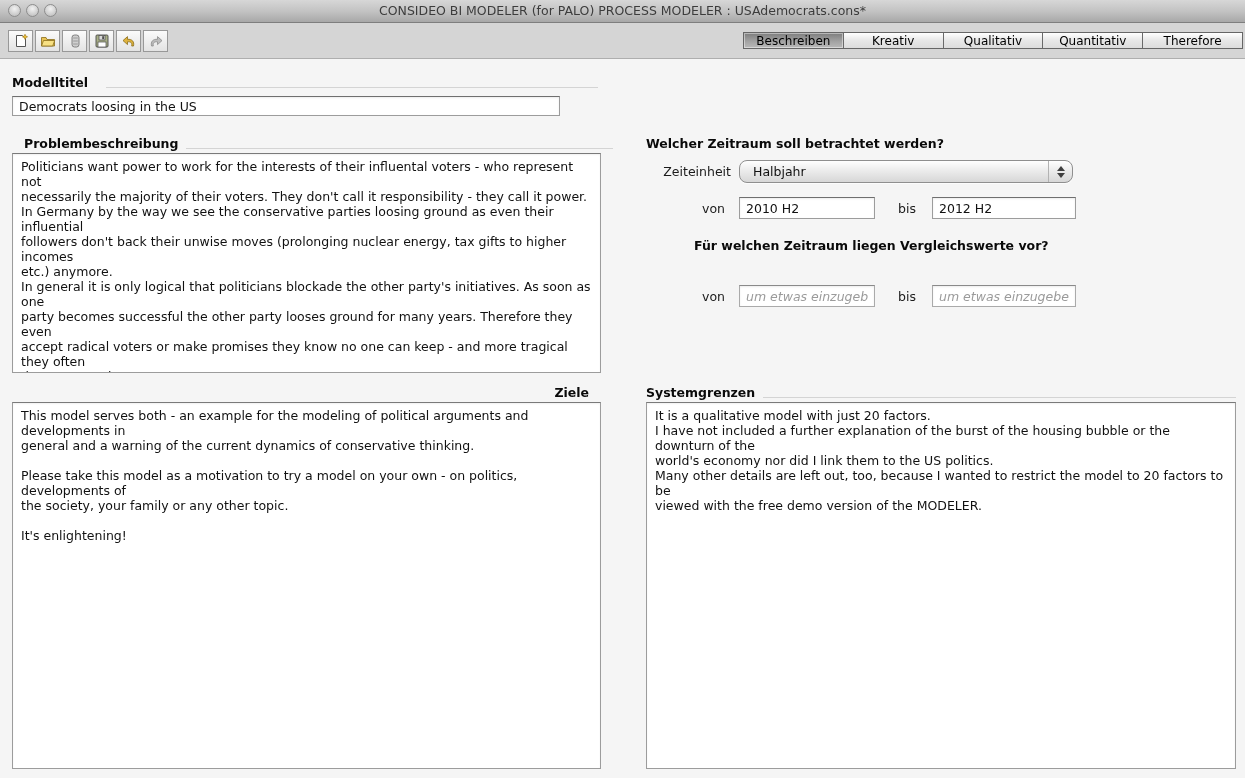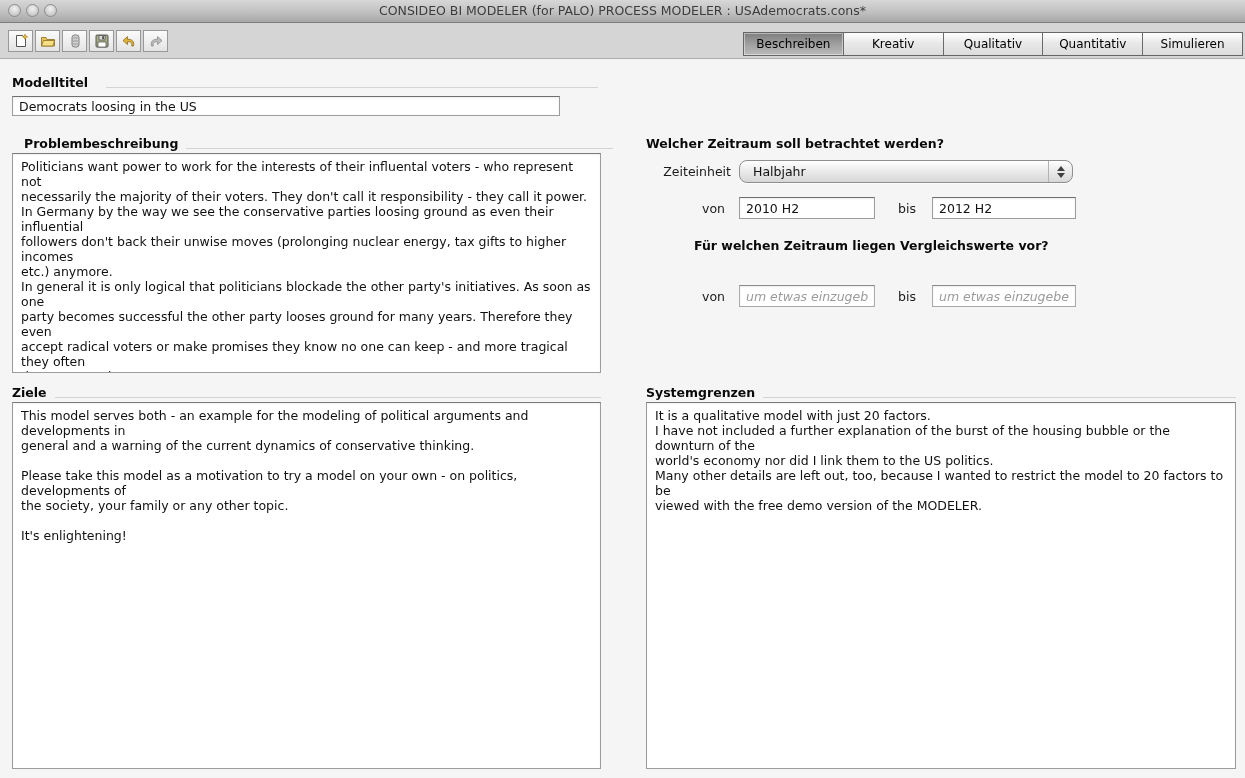--- a/index.html
+++ b/index.html
@@ -39,21 +39,21 @@
   .tool-btn{
     width:25px;height:22px;box-sizing:border-box;
     border:1px solid #989898;
     background:linear-gradient(180deg,#fbfbfb,#e3e3e3);
     display:flex;align-items:center;justify-content:center;
     padding:0;
   }
   .tool-btn svg{display:block;}
 
   .tabs{
-    position:absolute;right:2px;top:9px;width:500px;height:24px;
+    position:absolute;right:2px;top:9px;width:500px;height:17px;
     display:flex;
     border:1px solid #666;box-sizing:border-box;
     background:#e8e8e8;
   }
   .tab{
     flex:1;height:100%;box-sizing:border-box;
     display:flex;align-items:center;justify-content:center;
     font-size:12px;color:#000;cursor:default;
     background:linear-gradient(180deg,#ffffff 0%,#e9e9e9 45%,#dcdcdc 100%);
     border-left:1px solid #6a6a6a;
@@ -184,21 +184,21 @@
           </svg>
         </span>
       </button>
     </div>
 
     <div class="tabs">
       <div class="tab selected">Beschreiben</div>
       <div class="tab">Kreativ</div>
       <div class="tab">Qualitativ</div>
       <div class="tab">Quantitativ</div>
-      <div class="tab">Simulieren</div>
+      <div class="tab">Therefore</div>
     </div>
   </div>
 
   <div class="content">
 
     <div class="section-label" style="left:12px;top:17px;width:586px;gap:10px;">
       <span>Modelltitel</span>
       <span class="rule"></span>
     </div>
     <input class="text" style="left: 12px; top: 37px; width: 548px; height: 20px;" type="text" value="Democrats loosing in the US">
@@ -214,21 +214,21 @@
 etc.) anymore.
 In general it is only logical that politicians blockade the other party's initiatives. As soon as one
 party becomes successful the other party looses ground for many years. Therefore they even
 accept radical voters or make promises they know no one can keep - and more tragical they often
 don't want to keep.
 So it is quite logical, too, that the society is suffering under politics. I have written about those
 dynamics in part three of my KNOW-WHY-trilogy (still to come in English). Here I place a model
 showing some crucial arguments on the current development of US politics, that in my humble
 opinion threatens the progress of our global society.</textarea>
 
-    <div class="section-label" style="left:12px;top:327px;width:589px;">
+    <div class="section-label" style="left:0;top:327px;width:589px;flex-direction:column;">
       <span>Ziele</span>
       <span class="rule"></span>
     </div>
     <textarea class="area" style="left: 12px; top: 343px; width: 589px; height: 367px;">This model serves both - an example for the modeling of political arguments and developments in
 general and a warning of the current dynamics of conservative thinking.
 
 Please take this model as a motivation to try a model on your own - on politics, developments of
 the society, your family or any other topic.
 
 It's enlightening!</textarea>

